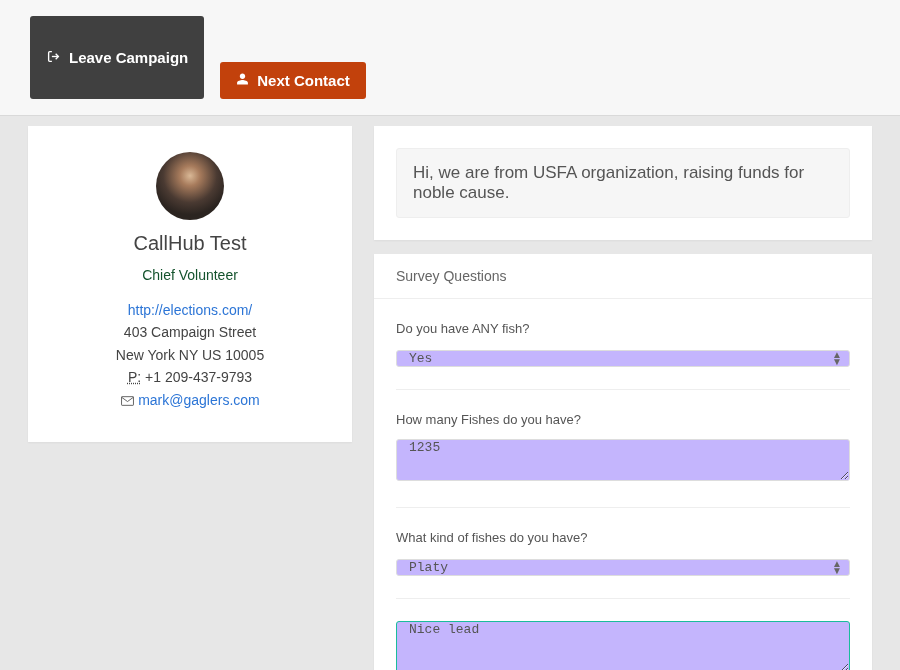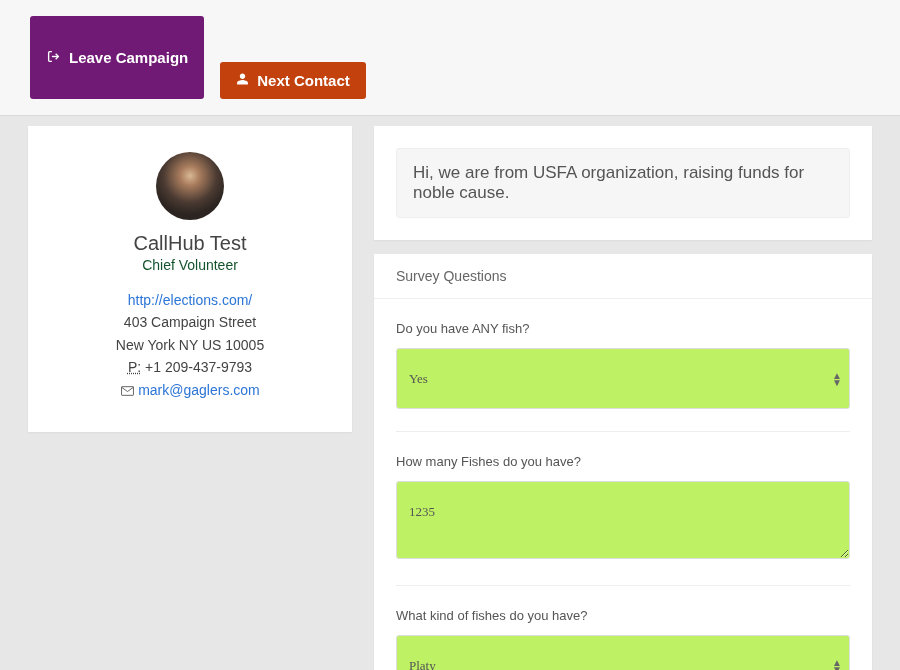--- a/index.html
+++ b/index.html
@@ -1,39 +1,39 @@
 <!DOCTYPE html>
 <html><head>
   <meta charset="utf-8">
   <style>
     * { box-sizing: border-box; margin: 0; padding: 0; }
     body { font-family: -apple-system, BlinkMacSystemFont, "Segoe UI", Helvetica, Arial, sans-serif; background: #e7e7e7; width: 900px; height: 670px; overflow: hidden; }
     .top-bar { background: #f7f7f7; border-bottom: 1px solid #d9d9d9; padding: 16px 30px; display: flex; gap: 16px; }
     .btn { border: none; border-radius: 3px; padding: 10px 16px; font-size: 15px; font-weight: 600; color: #fff; cursor: pointer; display: inline-flex; align-items: center; gap: 8px; }
-    .btn-blue { background: #701a75; }
+    .btn-blue { background: #404040; }
     .btn-green { background: #c2410c; margin-top: 46px; }
     .main { display: flex; gap: 22px; padding: 10px 28px 0 28px; }
     .left-col { width: 324px; }
     .right-col { flex: 1; display: flex; flex-direction: column; gap: 14px; }
     .card { background: #fff; box-shadow: 0 1px 2px rgba(0,0,0,.05); }
     .contact-card { text-align: center; padding: 26px 20px 30px 20px; }
     .avatar { width: 68px; height: 68px; border-radius: 50%; background: radial-gradient(circle at 50% 35%, #d9b896 0%, #a77b5c 18%, #4a3a32 48%, #2b2420 70%); margin: 0 auto 12px auto; display: block; }
-    .contact-name { font-size: 20px; color: #444; font-weight: 400; margin-bottom: 2px; }
+    .contact-name { font-size: 20px; color: #444; font-weight: 400; margin-bottom: 12px; }
     .contact-role { font-size: 14px; color: #14532d; margin-bottom: 16px; }
     .contact-link { color: #2c75d6; font-size: 14px; text-decoration: none; display: block; line-height: 1.6; }
     .contact-line { font-size: 14px; color: #444; line-height: 1.6; }
     .label-abbr { text-decoration: underline dotted; }
     .env-icon { display: inline-block; width: 14px; vertical-align: middle; }
     .panel-header { padding: 14px 22px; font-size: 14px; color: #666; border-bottom: 1px solid #eee; }
     .panel-body { padding: 22px; }
     .script-box { background: #f6f6f6; border: 1px solid #eee; border-radius: 3px; padding: 14px 16px; font-size: 17px; color: #555; }
     .question-block { margin-bottom: 22px; }
     .question-label { font-size: 13px; color: #555; margin-bottom: 12px; display: block; }
     .select-wrap { position: relative; }
-    .select, .textarea { width: 100%; border: 1px solid #ddd; border-radius: 3px; padding: 22px 12px; font-size: 13px; color: #555; font-family: Liberation Serif, serif; background: #bef264; }
+    .select, .textarea { width: 100%; border: 1px solid #ddd; border-radius: 3px; padding: 0 12px; font-size: 13px; color: #555; font-family: Liberation Mono, monospace; background: #c4b5fd; }
     .select { appearance: none; -webkit-appearance: none; }
     .select-chevrons { position: absolute; right: 8px; top: 50%; transform: translateY(-50%); font-size: 10px; line-height: 7px; color: #666; pointer-events: none; }
     .textarea { resize: both; min-height: 42px; }
     .notes-textarea { border-color: #1abc9c; min-height: 52px; }
     .hr { border: none; border-top: 1px solid #eee; margin: 0 0 22px 0; }
   </style>
 </head>
 <body>
 
 <div class="top-bar">

